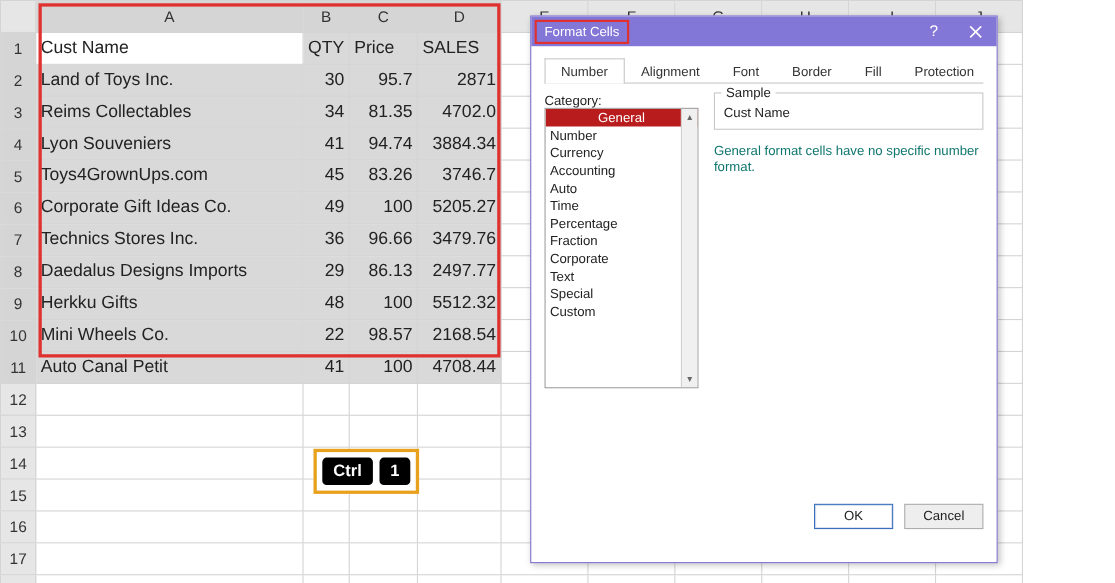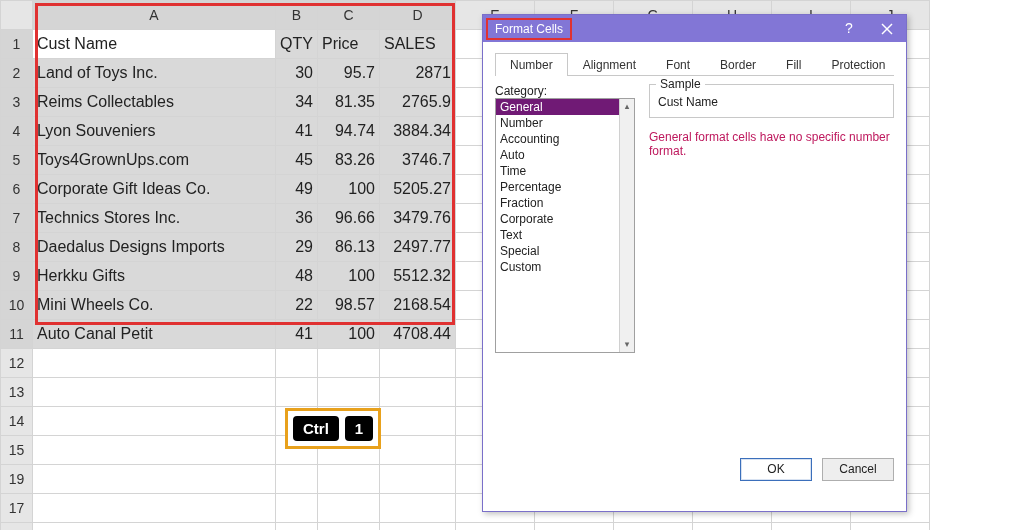--- a/index.html
+++ b/index.html
@@ -186,41 +186,42 @@
     font-size: 9px;
     line-height: 15px;
     color: #666;
   }
   .cat-list .scroll .down { position: absolute; bottom: 0; left: 0; right: 0; }
   .cat-item {
     padding: 1px 4px;
     font-size: 12px;
   }
   .cat-item.sel {
-    background: #701a75;
+    background: #b91c1c;
     color: #fff;
+    text-align: center;
   }
 
   .sample-col { flex: 1; }
   .sample-box {
     border: 1px solid #c8c8c8;
     padding: 6px 8px 8px;
     margin-bottom: 12px;
     position: relative;
   }
   .sample-box .legend {
     position: absolute;
     top: -8px;
     left: 6px;
     background: #fff;
     padding: 0 4px;
     font-size: 12px;
   }
   .sample-val { font-size: 12px; margin-top: 4px; }
-  .hint { font-size: 12px; color: #be185d; }
+  .hint { font-size: 12px; color: #0f766e; }
 
   .dlg-buttons {
     display: flex;
     justify-content: flex-end;
     gap: 10px;
     margin-top: auto;
     padding-top: 10px;
   }
   .btn {
     min-width: 72px;
@@ -282,21 +283,21 @@
         <td class="cell colG"></td>
         <td class="cell colH"></td>
         <td class="cell colI"></td>
         <td class="cell colJ"></td>
       </tr>
       <tr>
         <th class="rowhdr sel-hdr">3</th>
         <td class="cell colA sel-cell txt">Reims Collectables</td>
         <td class="cell colB sel-cell num">34</td>
         <td class="cell colC sel-cell num">81.35</td>
-        <td class="cell colD sel-cell num">2765.9</td>
+        <td class="cell colD sel-cell num">4702.0</td>
         <td class="cell colE"></td>
         <td class="cell colF"></td>
         <td class="cell colG"></td>
         <td class="cell colH"></td>
         <td class="cell colI"></td>
         <td class="cell colJ"></td>
       </tr>
       <tr>
         <th class="rowhdr sel-hdr">4</th>
         <td class="cell colA sel-cell txt">Lyon Souveniers</td>
@@ -447,21 +448,21 @@
         <td class="cell colC"></td>
         <td class="cell colD"></td>
         <td class="cell colE"></td>
         <td class="cell colF"></td>
         <td class="cell colG"></td>
         <td class="cell colH"></td>
         <td class="cell colI"></td>
         <td class="cell colJ"></td>
       </tr>
       <tr>
-        <th class="rowhdr">19</th>
+        <th class="rowhdr">16</th>
         <td class="cell colA"></td>
         <td class="cell colB"></td>
         <td class="cell colC"></td>
         <td class="cell colD"></td>
         <td class="cell colE"></td>
         <td class="cell colF"></td>
         <td class="cell colG"></td>
         <td class="cell colH"></td>
         <td class="cell colI"></td>
         <td class="cell colJ"></td>
@@ -523,20 +524,21 @@
         <div class="tab">Fill</div>
         <div class="tab">Protection</div>
       </div>
     <div class="num-body">
       <div class="category-col">
         <span class="lbl"><u style="text-decoration:none">Category:</u></span>
         <div class="cat-list">
           <div class="cats">
               <div class="cat-item sel">General</div>
               <div class="cat-item">Number</div>
+              <div class="cat-item">Currency</div>
               <div class="cat-item">Accounting</div>
               <div class="cat-item">Auto</div>
               <div class="cat-item">Time</div>
               <div class="cat-item">Percentage</div>
               <div class="cat-item">Fraction</div>
               <div class="cat-item">Corporate</div>
               <div class="cat-item">Text</div>
               <div class="cat-item">Special</div>
               <div class="cat-item">Custom</div>
             </div>

